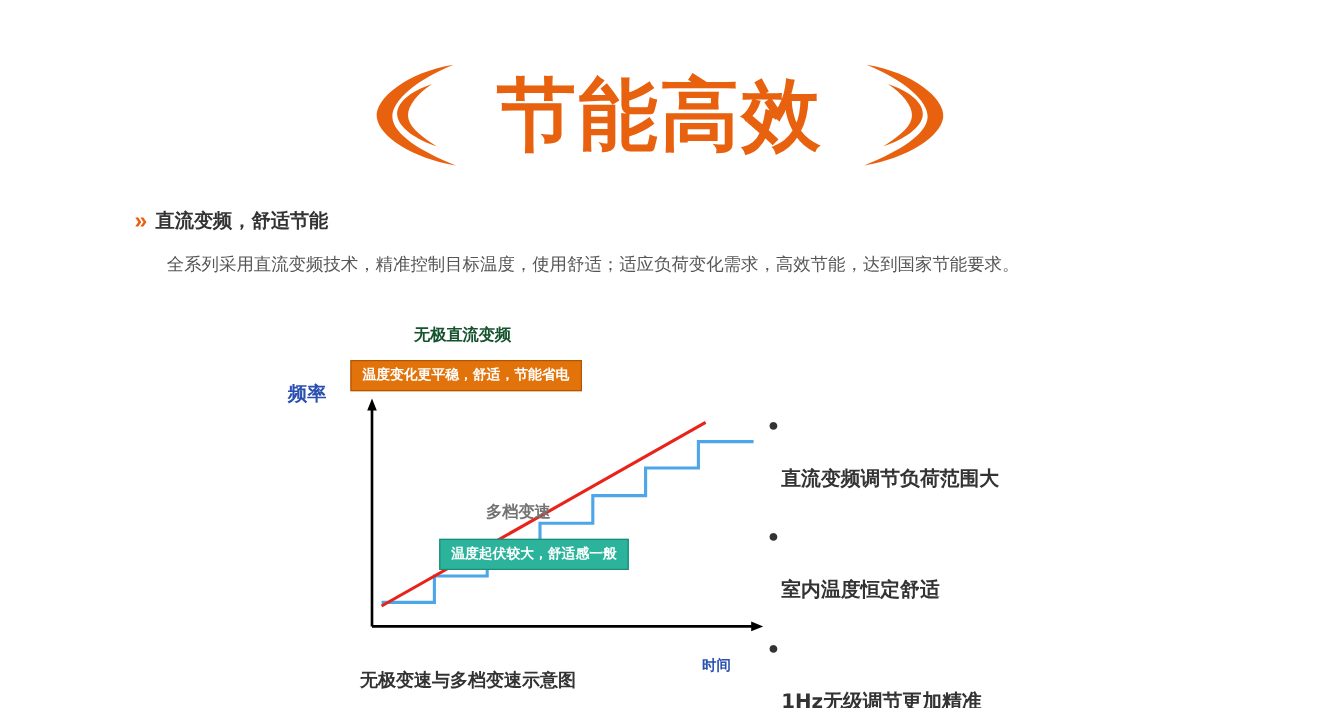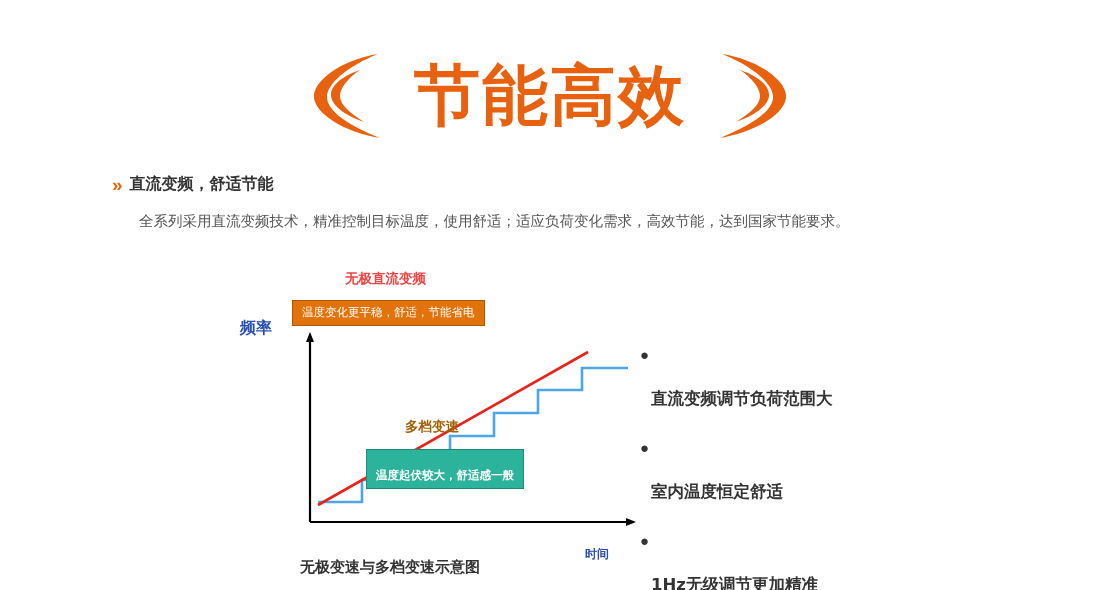--- a/index.html
+++ b/index.html
@@ -44,55 +44,55 @@
     font-size:14.5px;color:#555555;line-height:25px;
     font-family:"DejaVu Sans","Liberation Sans",sans-serif;
   }
 
   
   #chart-block{
     position:absolute;left:240px;top:270px;width:430px;height:320px;
   }
   #chart-top-label{
     position:absolute;left:105px;top:0px;
-    font-size:13.5px;color:#ef4444;font-weight:bold;
+    font-size:13.5px;color:#14532d;font-weight:bold;
     font-family:"DejaVu Sans","Liberation Sans",sans-serif;
   }
   #tag-orange{
     position:absolute;left:52px;top:30px;
     background:#E2730B;color:#ffffff;
-    font-size:11.5px;font-weight:normal;
+    font-size:11.5px;font-weight:bold;
     padding:4px 9px 5px 9px;
     border:1px solid #b35400;
     white-space:nowrap;
     font-family:"DejaVu Sans","Liberation Sans",sans-serif;
   }
   #freq-label{
     position:absolute;left:0px;top:48px;
     font-size:16px;color:#2a4fb0;font-weight:bold;
     font-family:"DejaVu Sans","Liberation Sans",sans-serif;
   }
   #plot{
     position:absolute;left:48px;top:60px;width:360px;height:215px;
   }
   #time-label{
     position:absolute;left:345px;top:276px;
     font-size:12px;color:#2a4fb0;font-weight:bold;
     font-family:"DejaVu Sans","Liberation Sans",sans-serif;
   }
   #mid-label{
     position:absolute;left:165px;top:148px;
-    font-size:13.5px;color:#a16207;font-weight:bold;
+    font-size:13.5px;color:#737373;font-weight:bold;
     font-family:"DejaVu Sans","Liberation Sans",sans-serif;
   }
   #tag-green{
     position:absolute;left:126px;top:179px;
     background:#2BB39B;color:#ffffff;
     font-size:11.5px;font-weight:bold;
-    padding:18px 9px 5px 9px;
+    padding:4px 9px 5px 9px;
     border:1px solid #1d8a77;
     white-space:nowrap;
     font-family:"DejaVu Sans","Liberation Sans",sans-serif;
   }
   #chart-caption{
     position:absolute;left:60px;top:288px;
     font-size:15px;font-weight:bold;color:#333333;
     font-family:"DejaVu Sans","Liberation Sans",sans-serif;
   }
 

